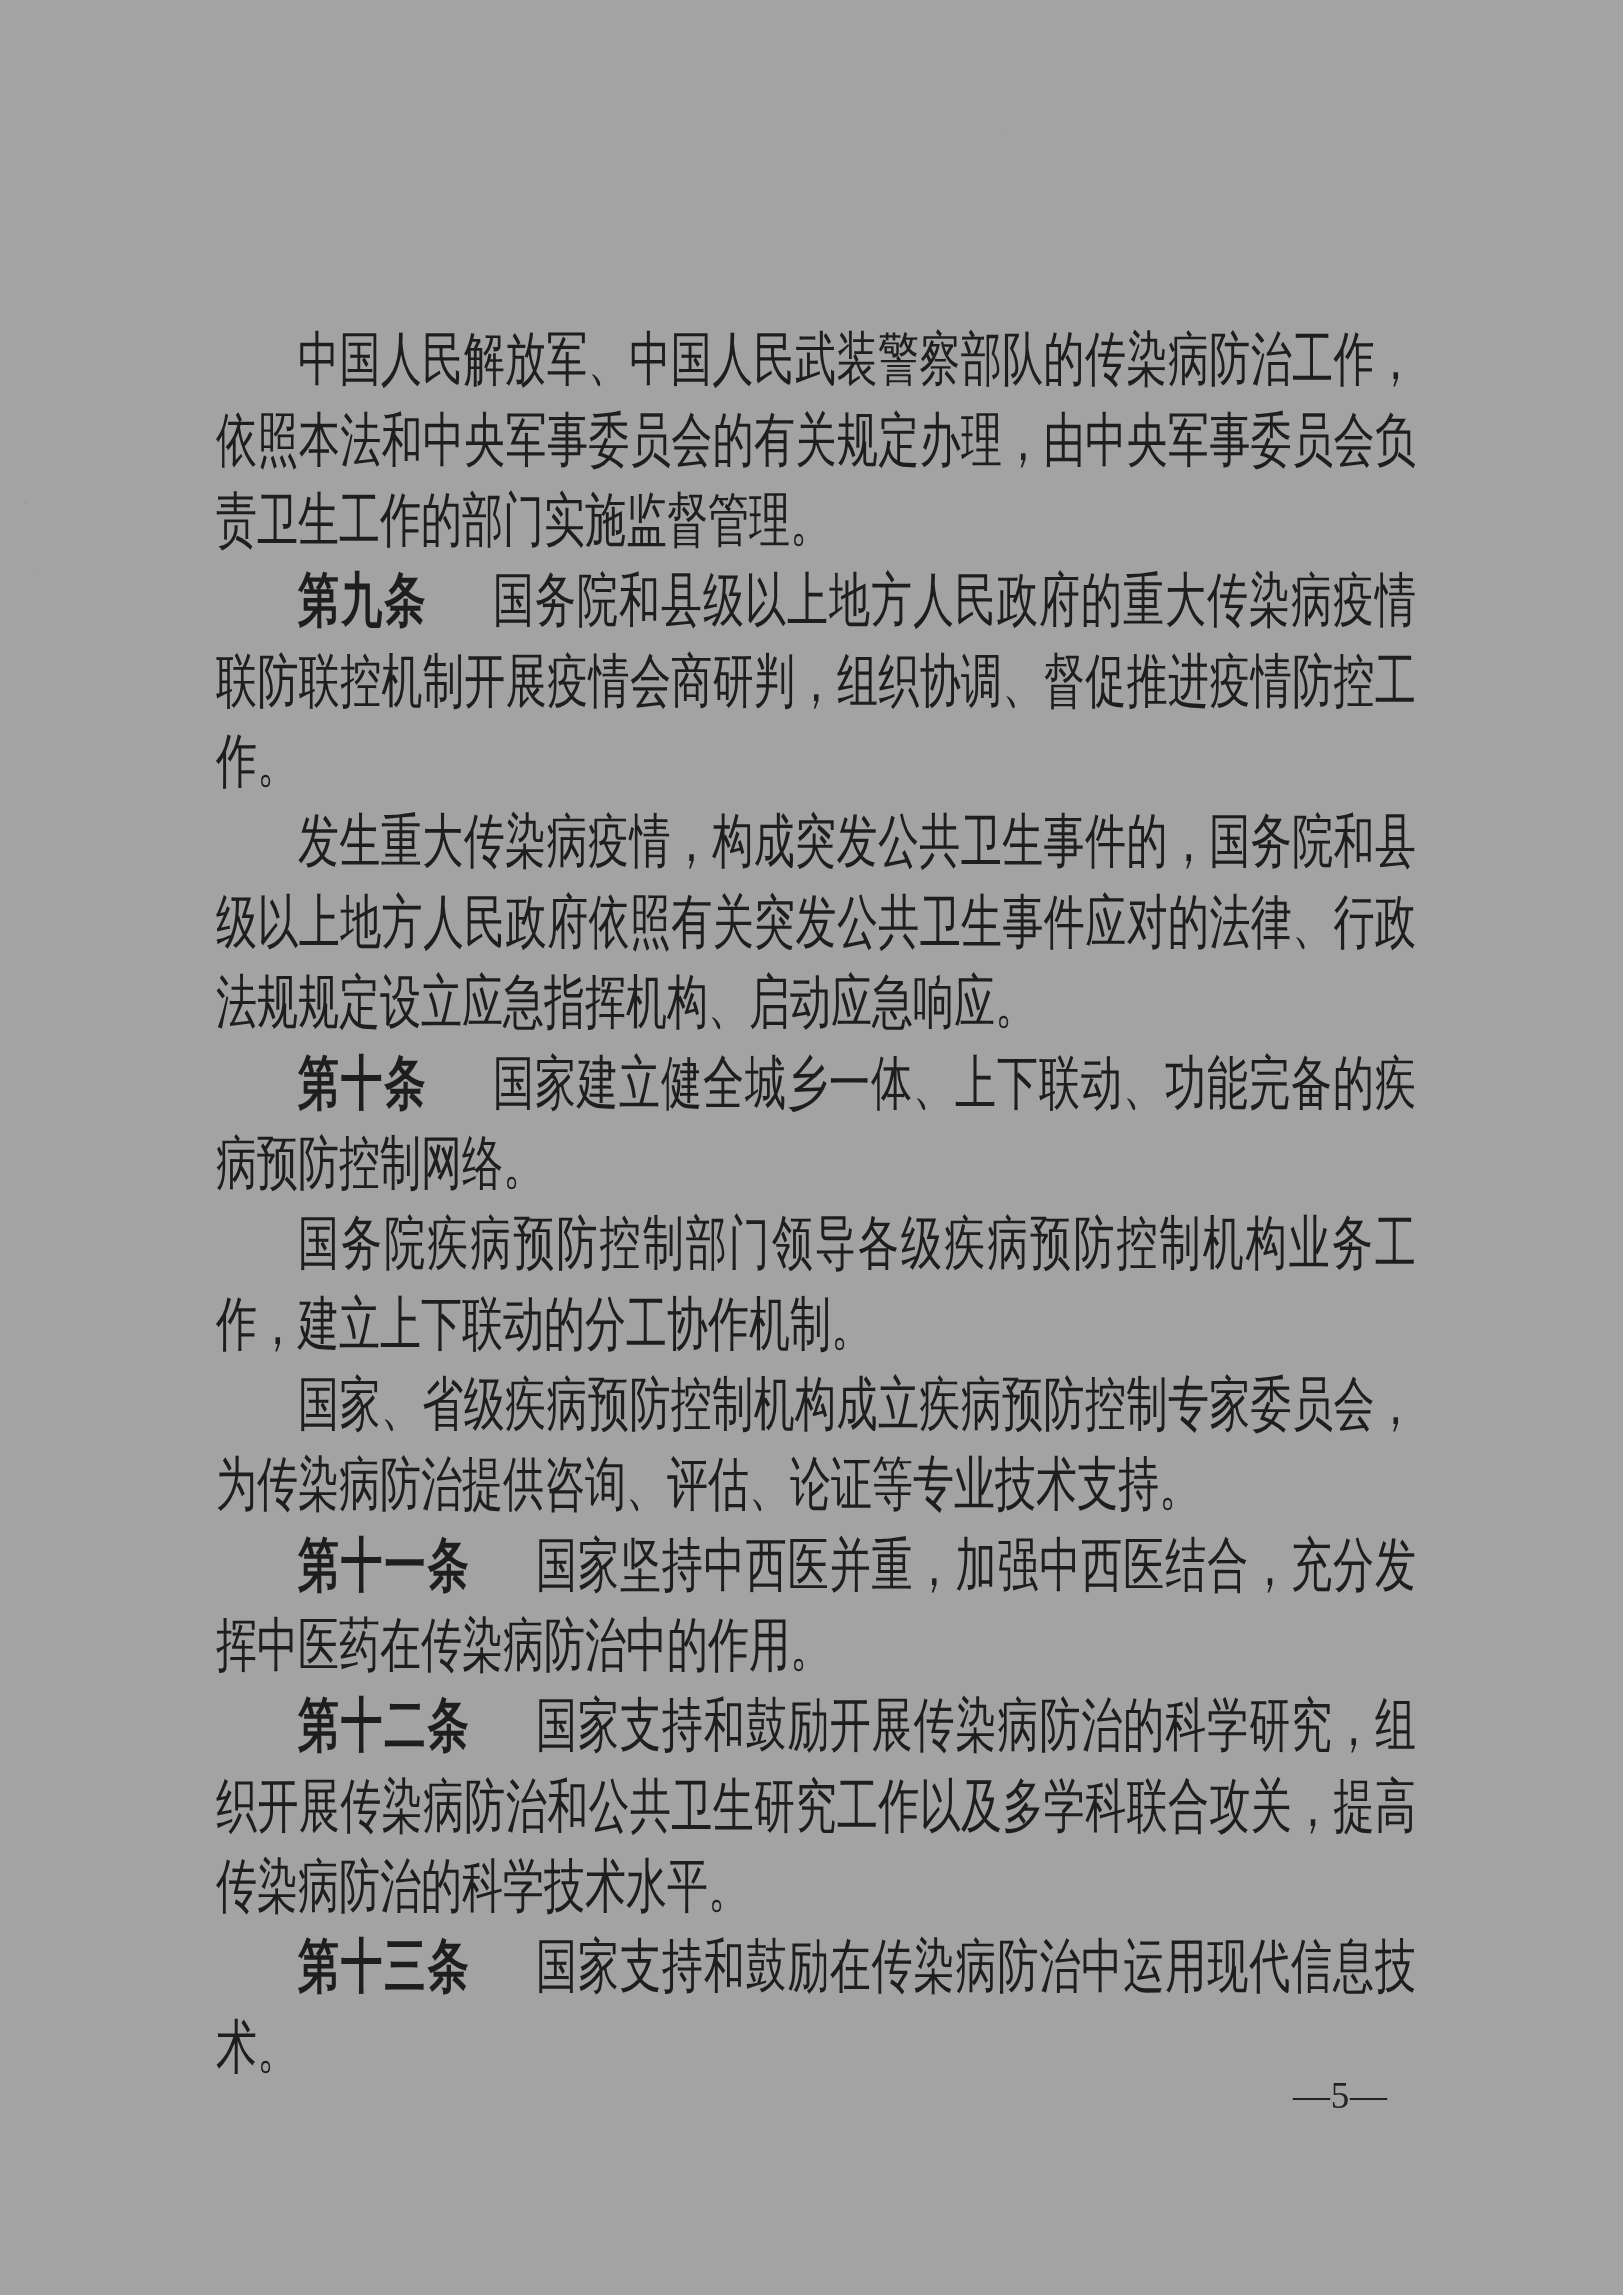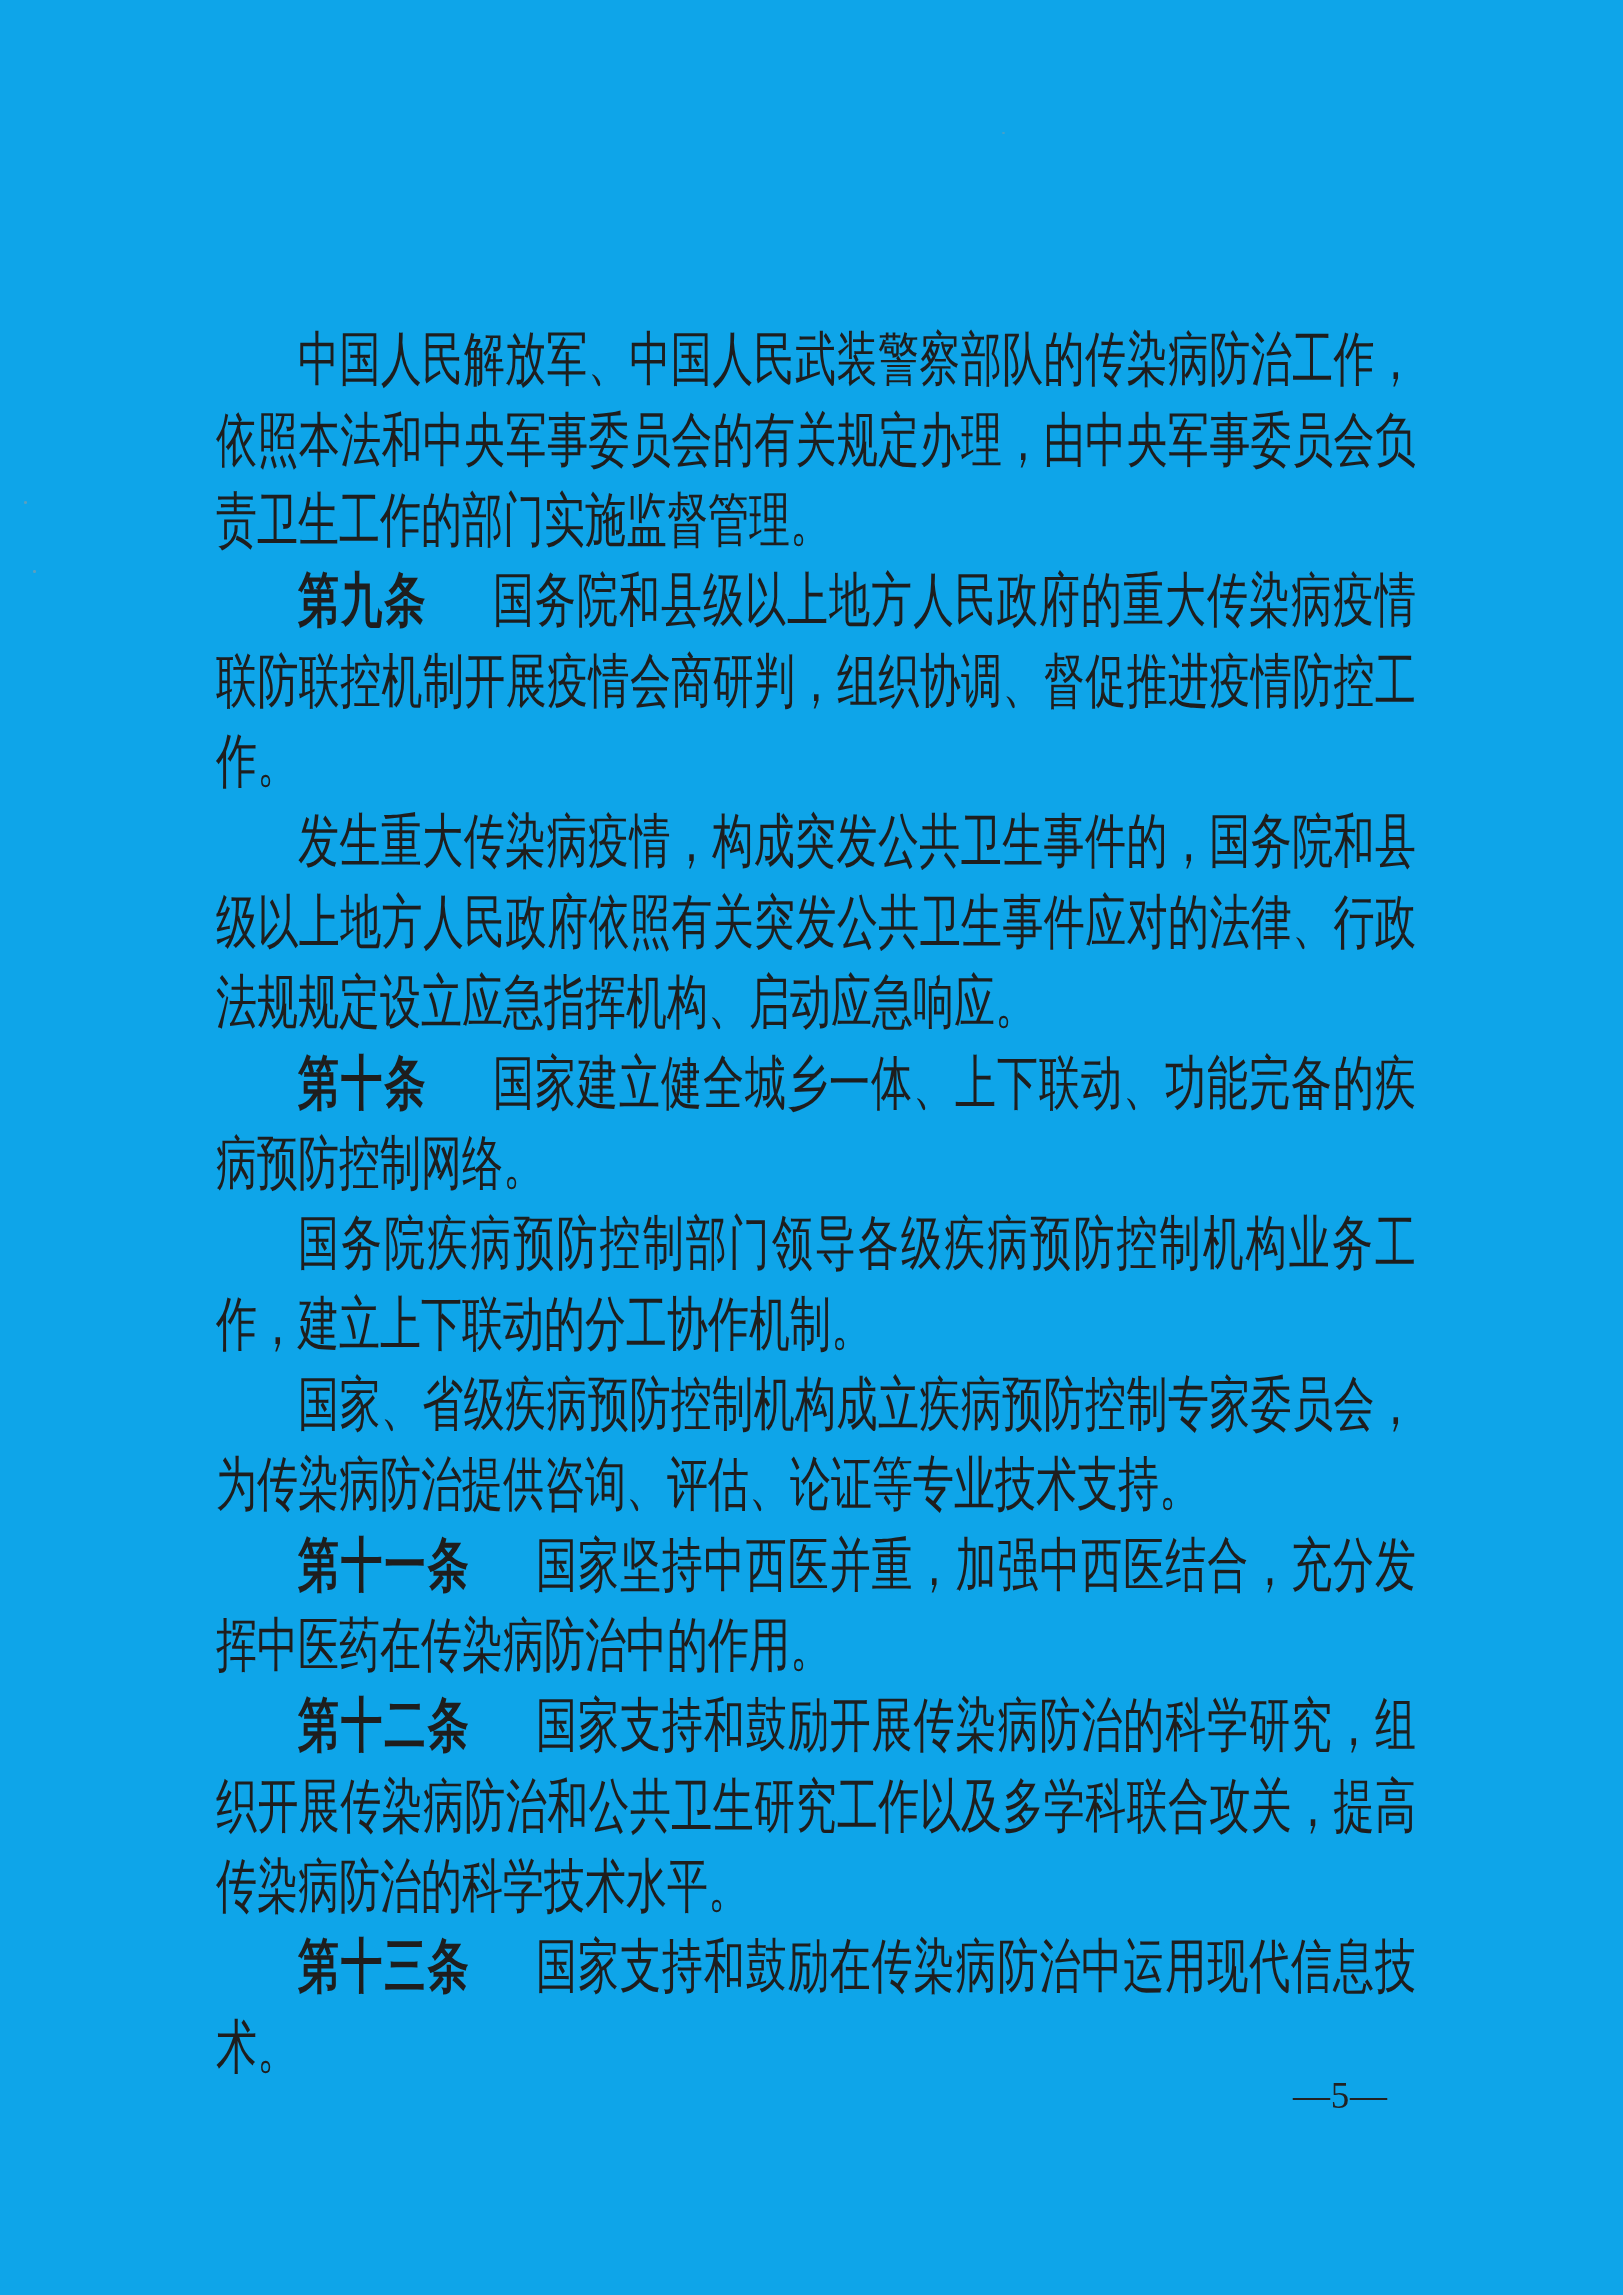--- a/index.html
+++ b/index.html
@@ -59,21 +59,21 @@
     opacity: 0.55;
     border-radius: 50%;
   }
   .speck.s1 { left: 23.6px;   top: 501px; width: 3.3px; height: 2.6px; }
   .speck.s2 { left: 33px;   top: 570px; width: 2.6px; height: 2.6px; }
   .speck.s3 { left: 1002px; top: 132px; width: 2.6px; height: 2px; opacity: 0.4; }
 </style>
 </head>
 <body>
 
-<div class="page" style="background: #0ea5e9;">
+<div class="page" style="background: #a3a3a3;">
   <div class="speck s1"></div>
   <div class="speck s2"></div>
   <div class="speck s3"></div>
 
   <div class="doc-body" style="color: rgb(30, 30, 30);">
       <p class="para"><span>中国人民解放军、中国人民武装警察部队的传染病防治工作，依照本法和中央军事委员会的有关规定办理，由中央军事委员会负责卫生工作的部门实施监督管理。</span></p>
       <p class="para"><span class="article">第九条</span><span>国务院和县级以上地方人民政府的重大传染病疫情联防联控机制开展疫情会商研判，组织协调、督促推进疫情防控工作。</span></p>
       <p class="para"><span>发生重大传染病疫情，构成突发公共卫生事件的，国务院和县级以上地方人民政府依照有关突发公共卫生事件应对的法律、行政法规规定设立应急指挥机构、启动应急响应。</span></p>
       <p class="para"><span class="article">第十条</span><span>国家建立健全城乡一体、上下联动、功能完备的疾病预防控制网络。</span></p>
       <p class="para"><span>国务院疾病预防控制部门领导各级疾病预防控制机构业务工作，建立上下联动的分工协作机制。</span></p>

